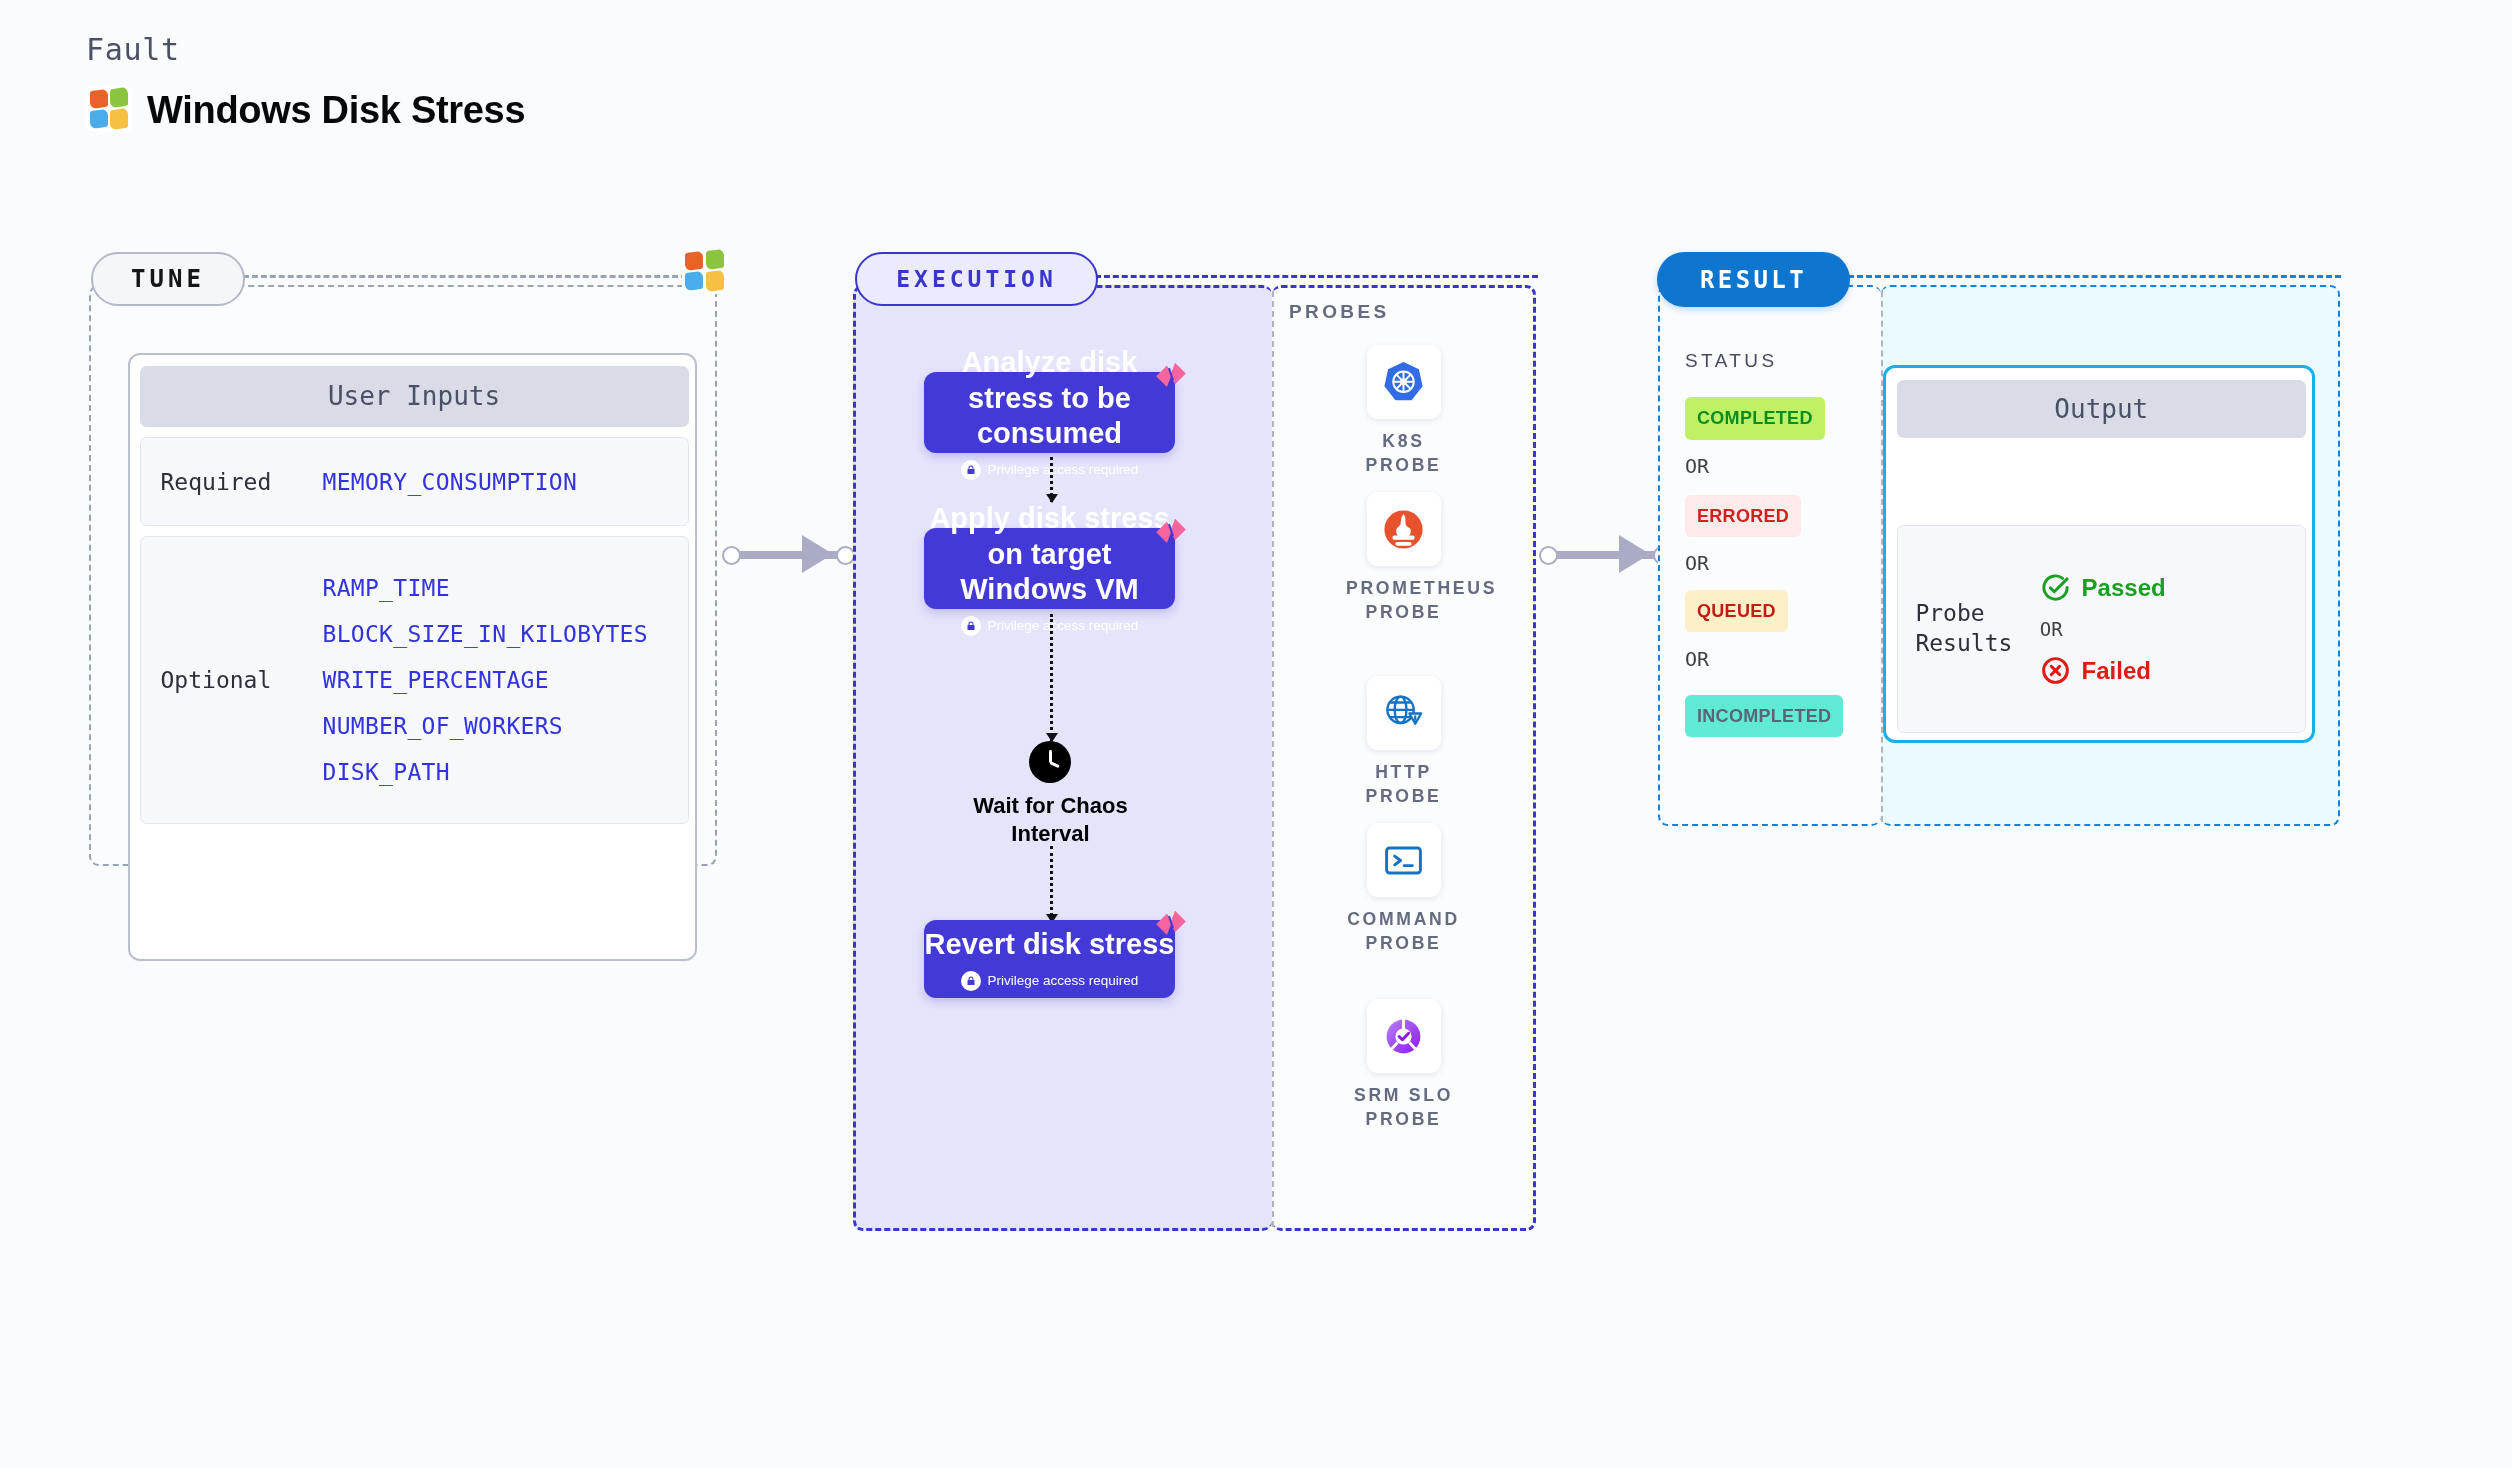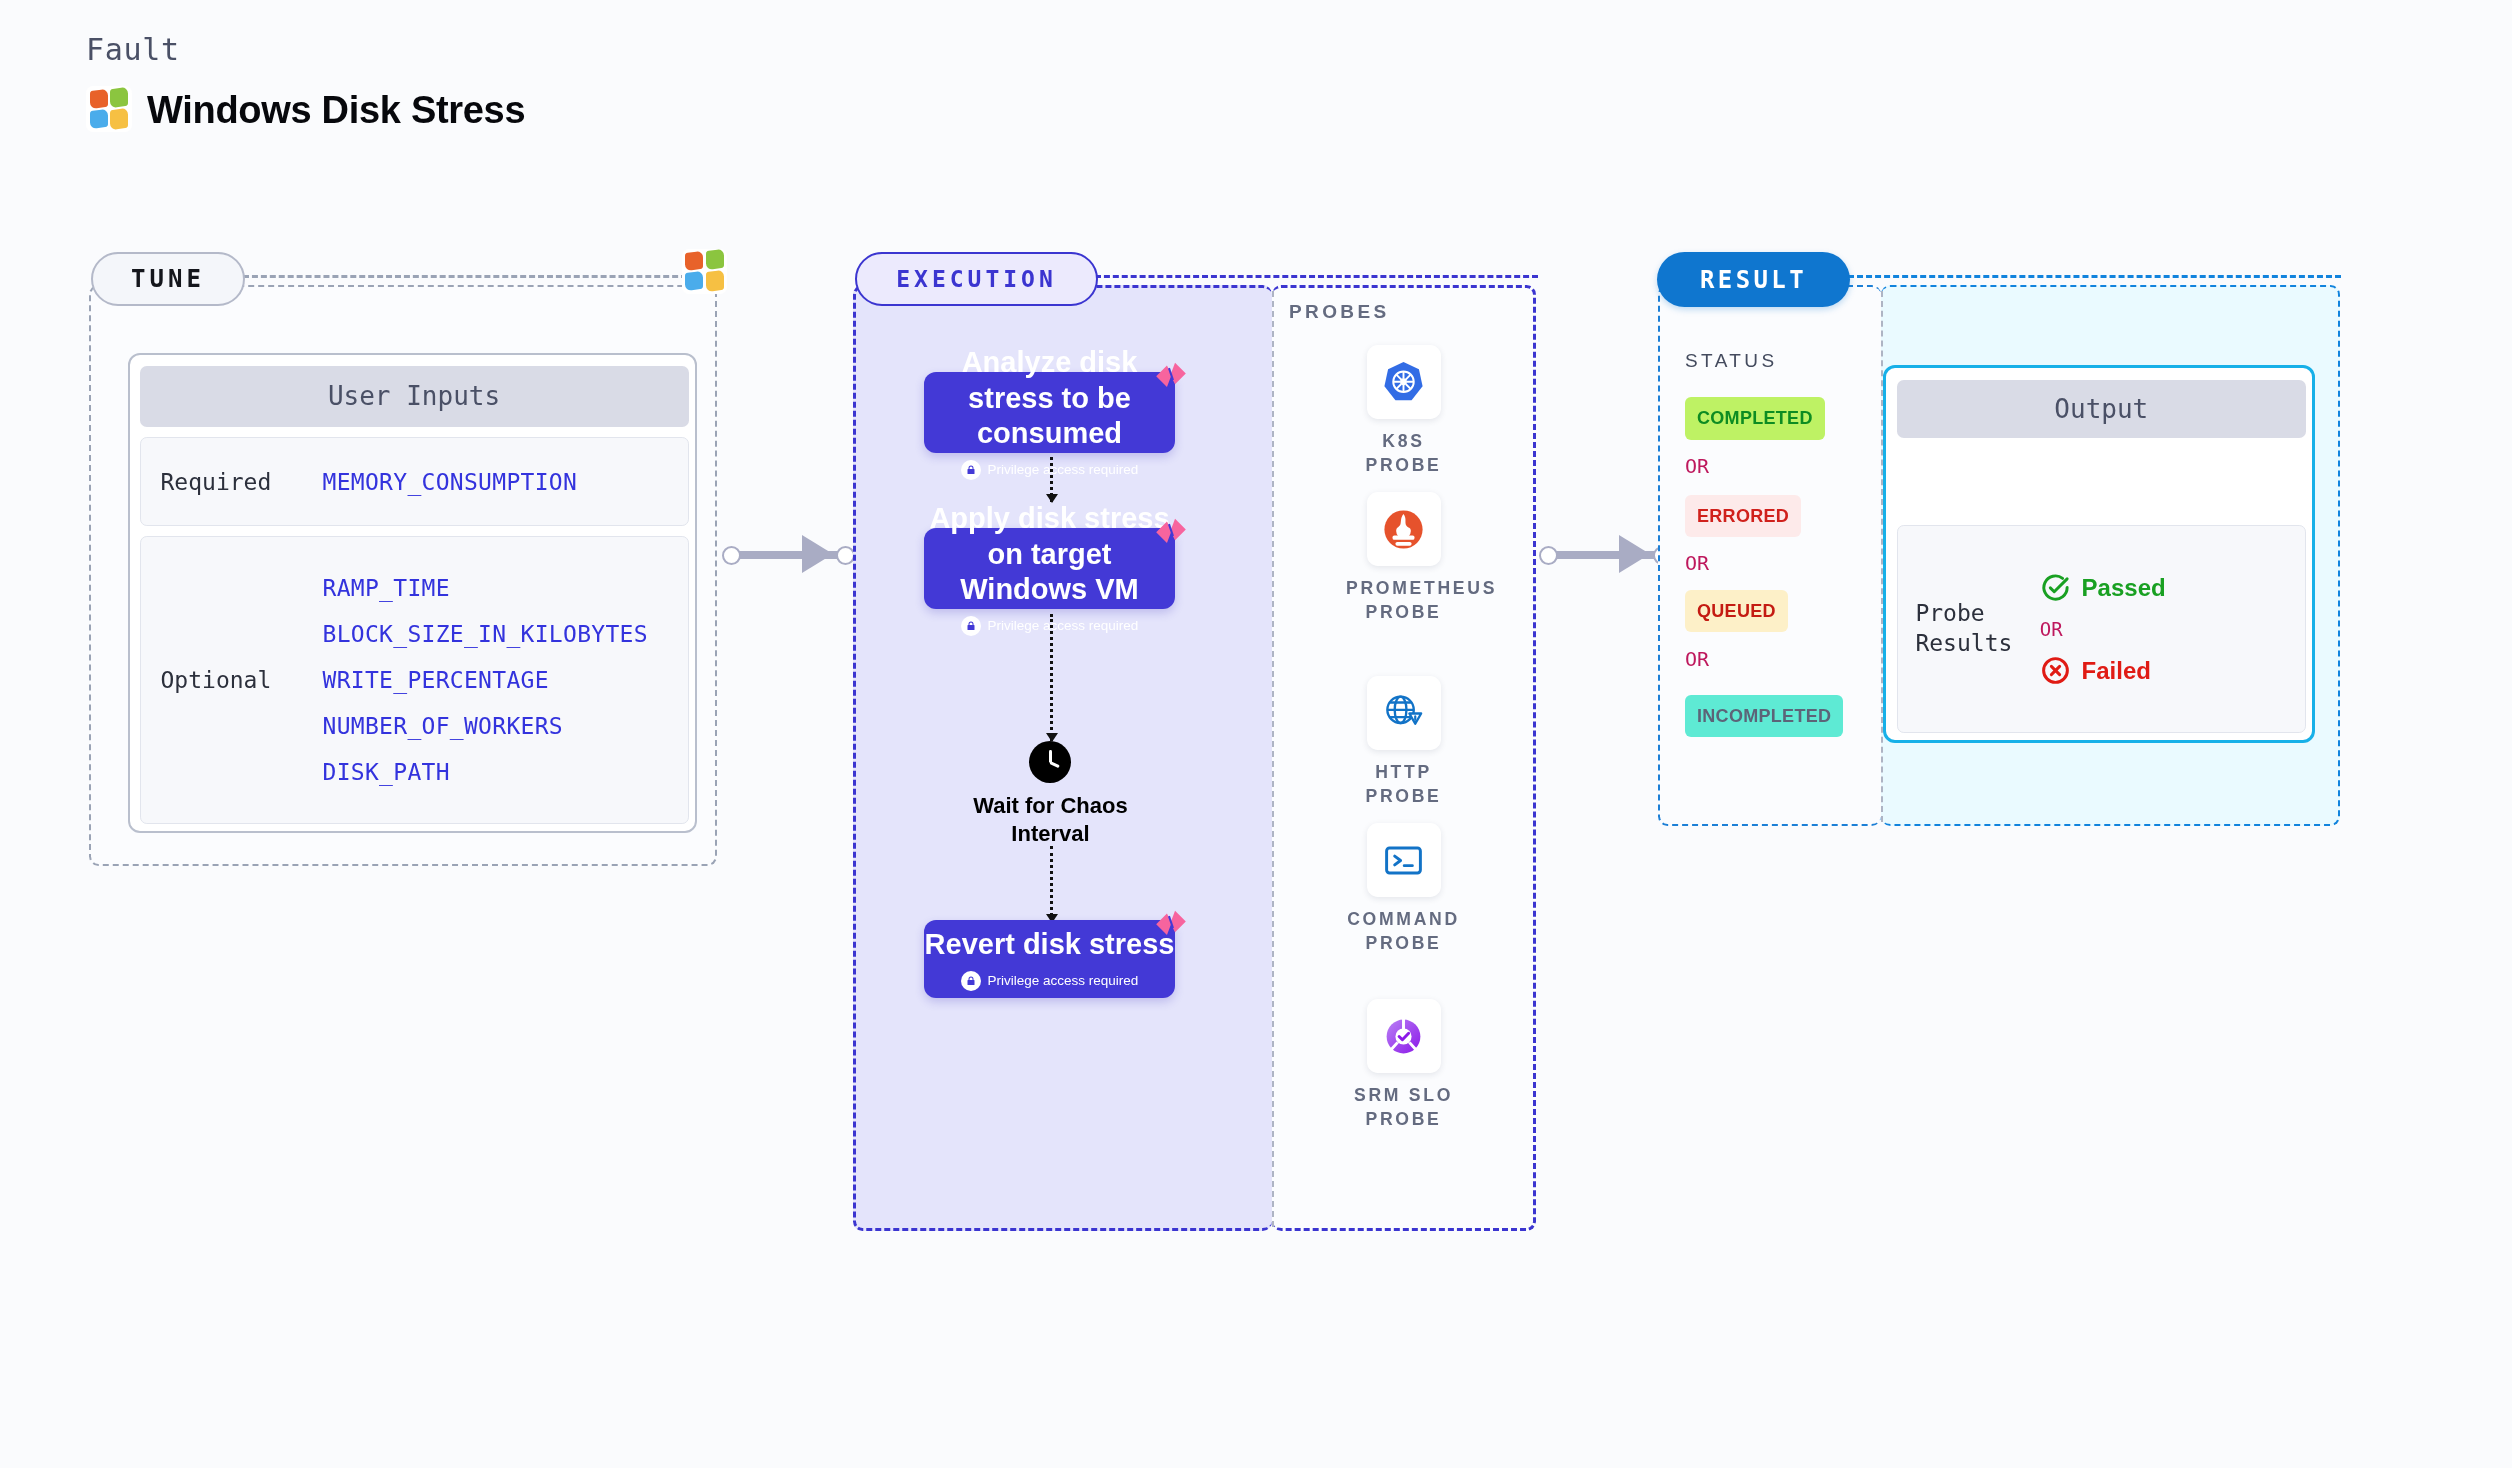--- a/index.html
+++ b/index.html
@@ -60,21 +60,21 @@
   .row-label {
     font-family:"DejaVu Sans Mono","Liberation Mono",monospace;
     font-size:23px; color:#2c303c;
   }
   .row-vals { display:flex; flex-direction:column; }
   .row-vals span {
     font-family:"DejaVu Sans Mono","Liberation Mono",monospace;
     font-size:23px; color:#3333dd; letter-spacing:0.3px;
   }
 
-  #tune-card { left:128px; top:353px; width:569px; height:480px; }
+  #tune-card { left:128px; top:353px; width:569px; height:608px; }
   #tune-card-head { left:9.5px; top:10.8px; width:549px; height:61px; position:absolute; }
   #tune-required { position:absolute; left:9.5px; top:82px; width:549px; height:89px; }
   #tune-optional { position:absolute; left:9.5px; top:181px; width:549px; height:288px; }
 
   
   #exec-box {
     left:853px; top:285px; width:419px; height:946px;
     border:3.4px dashed #3b35d0; background:#e4e4fb; border-right:none;
   }
   #probes-box {
@@ -153,21 +153,21 @@
   }
   #result-dash-line { position:absolute; left:1848px; top:275px; width:493px; height:0;
       border-top:3.4px dashed #1183dd; z-index:3; }
 
   #status-title { position:absolute; left:1685px; top:350px; font-size:19px; font-weight:normal;
       color:#444b5e; letter-spacing:3.4px; }
   .status-badge {
     position:absolute; border-radius:6px; display:flex; align-items:center;
     padding:0 12px; font-size:18px; font-weight:bold; letter-spacing:0.3px;
   }
-  .or-text { position:absolute; font-size:20px; color:#be185d;
+  .or-text { position:absolute; font-size:20px; color:#404040;
       font-family:"DejaVu Sans Mono","Liberation Mono",monospace; }
 
   #output-card {
     position:absolute; left:1883px; top:365px; width:432px; height:378px;
     background:#fff; border:3.4px solid #17b0e8; border-radius:12px;
   }
   #output-head { position:absolute; left:10.8px; top:12px; width:409px; height:58px; }
   #output-metrics { position:absolute; left:10.8px; top:81px; width:409px; height:65px; }
   #output-probes { position:absolute; left:10.8px; top:157px; width:409px; height:208px; }
   .pr-item { display:flex; align-items:center; gap:10.8px; }

